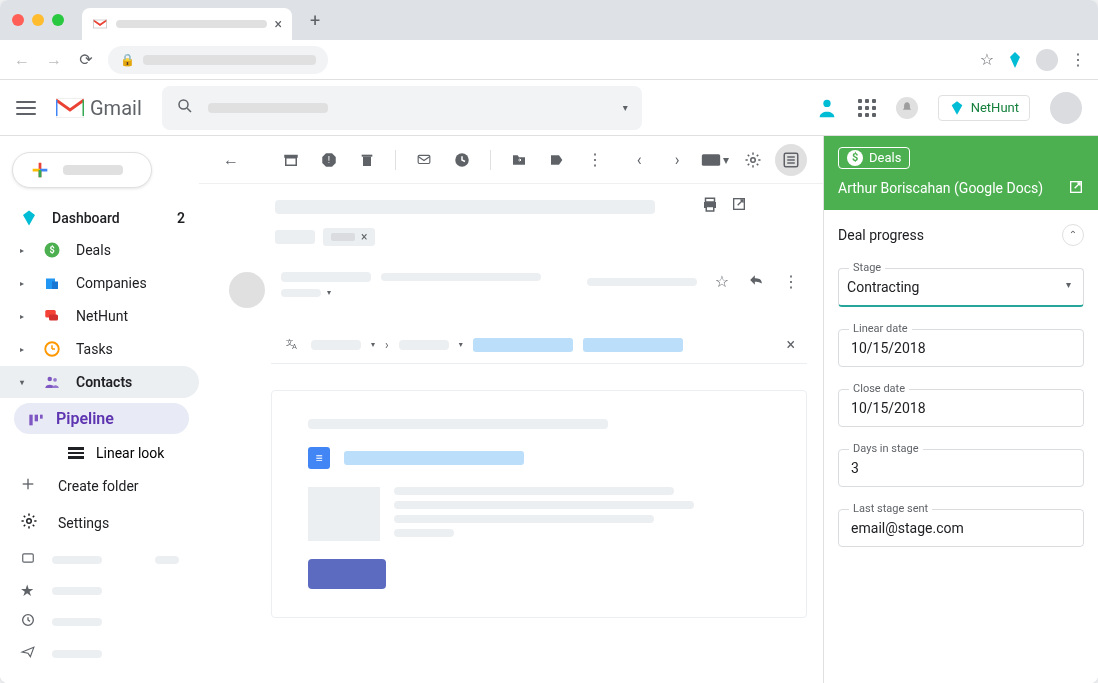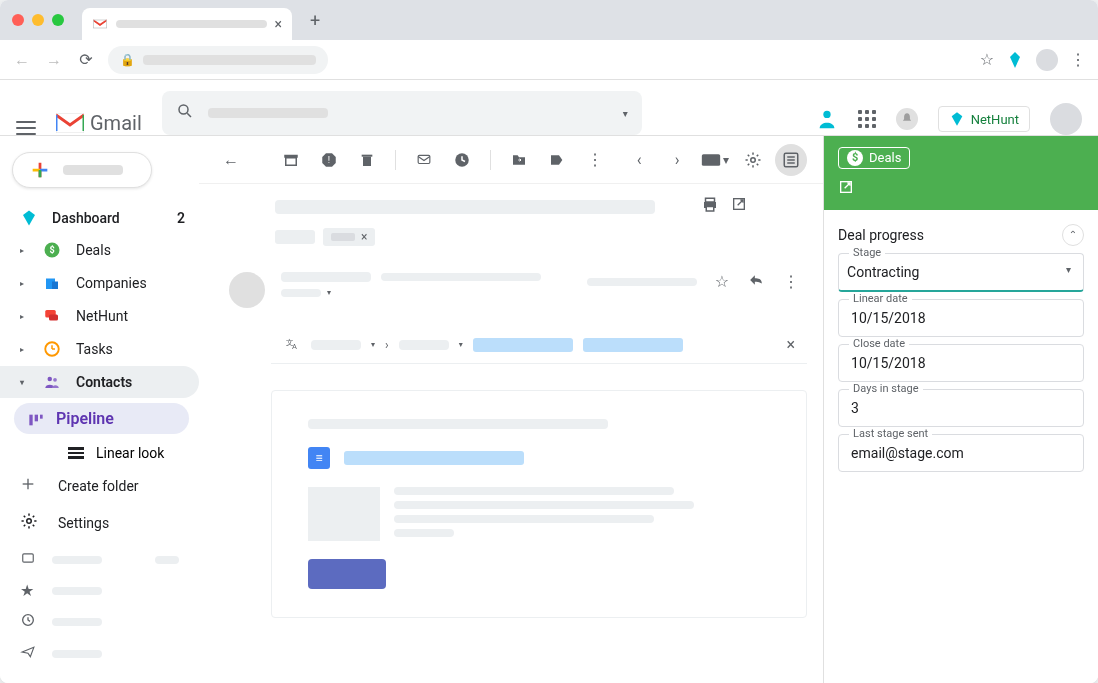--- a/index.html
+++ b/index.html
@@ -25,21 +25,21 @@
 .nav-icon { color: #5f6368; font-size: 16px; width: 20px; text-align: center; cursor: pointer; }
 .nav-icon.disabled { color: #bdbdbd; }
 .url-field { flex: 1; height: 28px; background: #f1f3f4; border-radius: 14px; display: flex; align-items: center; padding: 0 12px; gap: 8px; max-width: 220px; }
 .url-field .lock { color: #5f6368; font-size: 12px; }
 .url-ph { flex: 1; height: 10px; background: #e0e0e0; border-radius: 4px; }
 .url-spacer { flex: 1; }
 .star-icon, .nethunt-ext, .avatar-small, .dots-vert { color: #5f6368; font-size: 16px; cursor: pointer; }
 .avatar-small { width: 22px; height: 22px; background: #dadce0; border-radius: 50%; }
 
 
-.gmail-header { height: 56px; display: flex; align-items: flex-end; padding: 0 16px; gap: 20px; border-bottom: 1px solid #e0e0e0; background: #fff; }
+.gmail-header { height: 56px; display: flex; align-items: center; padding: 0 16px; gap: 20px; border-bottom: 1px solid #e0e0e0; background: #fff; }
 .hamburger { cursor: pointer; width: 20px; height: 14px; display: flex; flex-direction: column; justify-content: space-between; }
 .hamburger span { height: 2px; background: #5f6368; border-radius: 1px; }
 .gmail-logo { display: flex; align-items: center; gap: 6px; }
 .gmail-logo-icon { width: 28px; height: 20px; }
 .gmail-logo-text { font-size: 20px; color: #5f6368; font-weight: 400; }
 .search-bar { flex: 0 0 480px; height: 44px; background: #f1f3f4; border-radius: 8px; display: flex; align-items: center; padding: 0 14px; gap: 14px; }
 .search-icon-el { color: #5f6368; font-size: 18px; }
 .search-ph { flex: 1; height: 10px; background: #e0e0e0; border-radius: 4px; max-width: 120px; }
 .search-dropdown { color: #5f6368; font-size: 10px; margin-left: auto; cursor: pointer; }
 .header-spacer { flex: 1; }
@@ -140,21 +140,21 @@
 .btn-reply { width: 78px; height: 30px; background: #5c6bc0; border-radius: 4px; }
 
 
 .panel { width: 290px; border-left: 1px solid #e0e0e0; background: #fff; display: flex; flex-direction: column; overflow: hidden; }
 .panel-header { background: #4caf50; color: #fff; padding: 10px 14px 12px; }
 .panel-tag { display: inline-flex; align-items: center; gap: 6px; border: 1px solid #fff; border-radius: 4px; padding: 2px 8px; font-size: 13px; }
 .panel-tag .coin { width: 16px; height: 16px; background: #fff; border-radius: 50%; color: #4caf50; display: flex; align-items: center; justify-content: center; font-size: 11px; font-weight: bold; }
 .panel-contact { display: flex; align-items: center; justify-content: space-between; margin-top: 10px; font-size: 14px; }
 .panel-contact .open-icon { cursor: pointer; }
 
-.panel-body { padding: 14px; display: flex; flex-direction: column; gap: 7px; overflow-y: auto; }
+.panel-body { padding: 14px; display: flex; flex-direction: column; gap: 22px; overflow-y: auto; }
 .panel-section-head { display: flex; align-items: center; justify-content: space-between; font-size: 14px; color: #202124; }
 .collapse-btn { width: 22px; height: 22px; border: 1px solid #e0e0e0; border-radius: 50%; display: flex; align-items: center; justify-content: center; font-size: 10px; color: #5f6368; cursor: pointer; }
 
 .field { position: relative; border: 1px solid #dadce0; border-radius: 4px; padding: 10px 12px; font-size: 14px; color: #202124; }
 .field .legend { position: absolute; top: -8px; left: 10px; background: #fff; padding: 0 4px; font-size: 11px; color: #5f6368; }
 .field.stage { border-bottom: 2px solid #26a69a; padding-left: 8px; }
 .field.stage .dd { float: right; font-size: 10px; color: #5f6368; }
 </style>
 </head>
 <body>
@@ -539,20 +539,21 @@
       </div>
     </div>
 
     <div class="panel">
       <div class="panel-header">
         <div class="panel-tag">
           <span class="coin">$</span>
           <span>Deals</span>
         </div>
         <div class="panel-contact">
+          <span>Arthur Boriscahan (Google Docs)</span>
           <span class="open-icon"><svg width="16" height="16" viewBox="0 0 24 24">
                 <rect x="4" y="4" width="16" height="16" fill="none" stroke="#fff" stroke-width="2"></rect>
                 <path d="M10 14 L18 6 M14 6 h4 v4" fill="none" stroke="#fff" stroke-width="2"></path>
               </svg></span>
         </div>
       </div>
       <div class="panel-body">
         <div class="panel-section-head">
           <span>Deal progress</span>
           <div class="collapse-btn">⌃</div>

